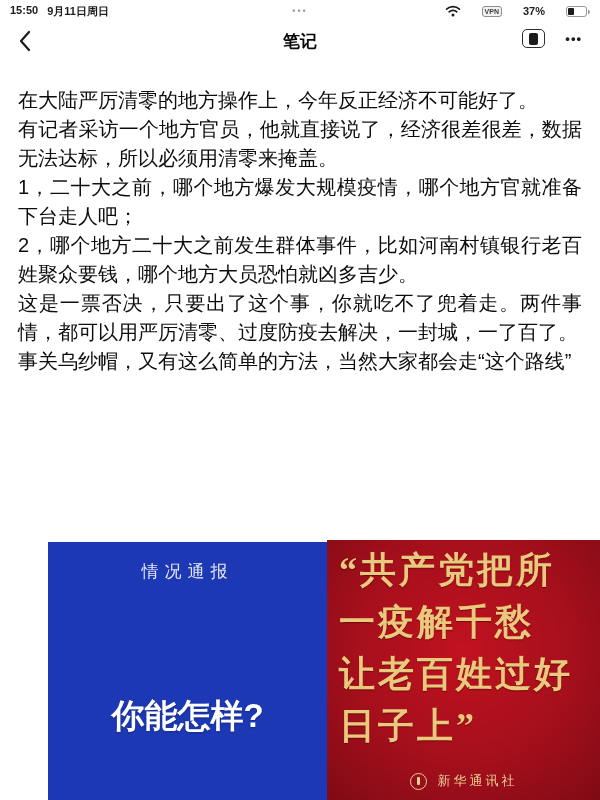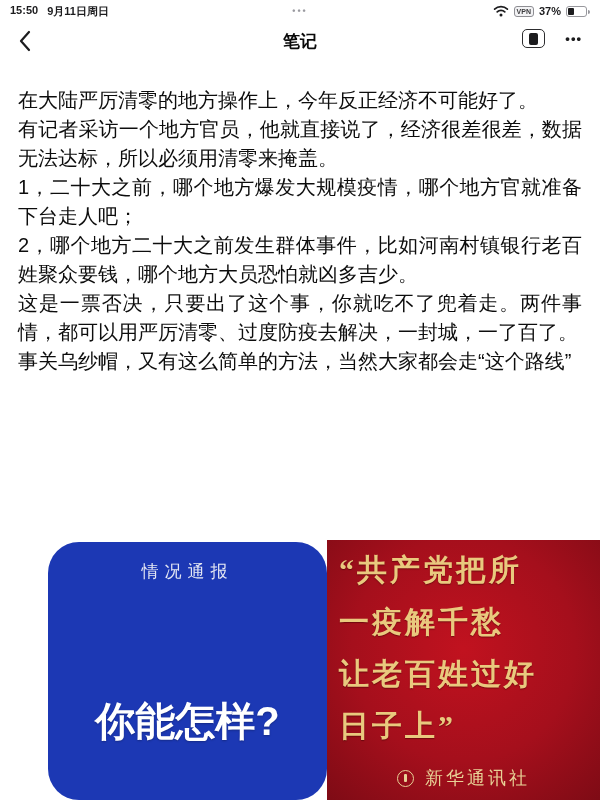--- a/index.html
+++ b/index.html
@@ -13,21 +13,21 @@
   .status-bar {
     position:absolute; top:0; left:0; right:0; height:20px;
     display:flex; justify-content:space-between; align-items:center;
     padding:2px 10px 0 10px; font-size:11px; font-weight:700; color:#1c1c1e;
   }
   .sb-left { display:flex; gap:9px; align-items:flex-start; }
   .sb-center {
     position:absolute; left:0; right:0; text-align:center;
     color:#9a9aa0; font-size:9px; letter-spacing:2px; font-weight:800;
   }
-  .sb-right { display:flex; gap:5px; align-items:flex-end; }
+  .sb-right { display:flex; gap:21px; align-items:flex-end; }
   .vpn-badge {
     font-size:7px; font-weight:800; color:#3a3a3c;
     border:1px solid #8e8e93; border-radius:3px; padding:0 2px; line-height:9px;
     background:#f2f2f4;
   }
   .battery { display:flex; align-items:center; }
   .battery-body {
     width:21px; height:11px; border:1px solid #98989d; border-radius:3px;
     padding:1px; display:flex;
   }
@@ -53,48 +53,48 @@
   .note-text {
     position:absolute; top:86px; left:18px; width:564px;
     font-size:20px; line-height:29px; font-weight:500; color:#0d0d0d;
     text-align:justify;
   }
   .note-text p { margin:0; }
 
   
   .img-blue {
     position:absolute; left:48px; top:542px; width:279px; height:258px;
-    background:#1c38b4; overflow:hidden;border-radius:31px;
+    background:#1c38b4; overflow:hidden;
   }
   .blue-header {
     position:absolute; top:18px; left:0; right:0; text-align:center;
     font-family:"Liberation Serif", serif; font-size:17px; letter-spacing:6px;
     color:#e4e7f3; font-weight:500;
   }
   .blue-caption {
     position:absolute; top:152px; left:0; right:0; text-align:center;
-    font-size:40px; font-weight:800; color:#ffffff;
+    font-size:33px; font-weight:800; color:#ffffff;
     text-shadow:0 1px 2px rgba(0,0,0,0.25);
   }
 
   .img-red {
     position:absolute; left:327px; top:540px; width:273px; height:260px;
     background:radial-gradient(circle at 50% 42%, #c1121f 0%, #a50f1c 55%, #7e0b15 100%);
     overflow:hidden;
   }
   .red-quote {
     position:absolute; top:4px; left:12px; right:6px;
     font-family:"Liberation Serif", serif; font-weight:700;
-    font-size:30px; line-height:52px; letter-spacing:3px;
+    font-size:36px; line-height:52px; letter-spacing:3px;
     color:#e9c97e; text-shadow:0 1px 1px rgba(60,0,0,0.5);
   }
   .red-agency {
     position:absolute; bottom:10px; left:0; right:0;
     display:flex; justify-content:center; align-items:center; gap:11px;
-    color:#e8d196; font-size:18px; letter-spacing:3px;
+    color:#e8d196; font-size:13px; letter-spacing:3px;
     font-family:"Liberation Serif", serif;
   }
   .agency-emblem {
     width:17px; height:17px; border:1px solid #e8d196; border-radius:50%;
     display:flex; align-items:center; justify-content:center; flex:0 0 auto;
   }
   .agency-emblem span { display:block; width:3px; height:8px; background:#e8d196; border-radius:1px; }
 </style>
 </head>
 <body>

